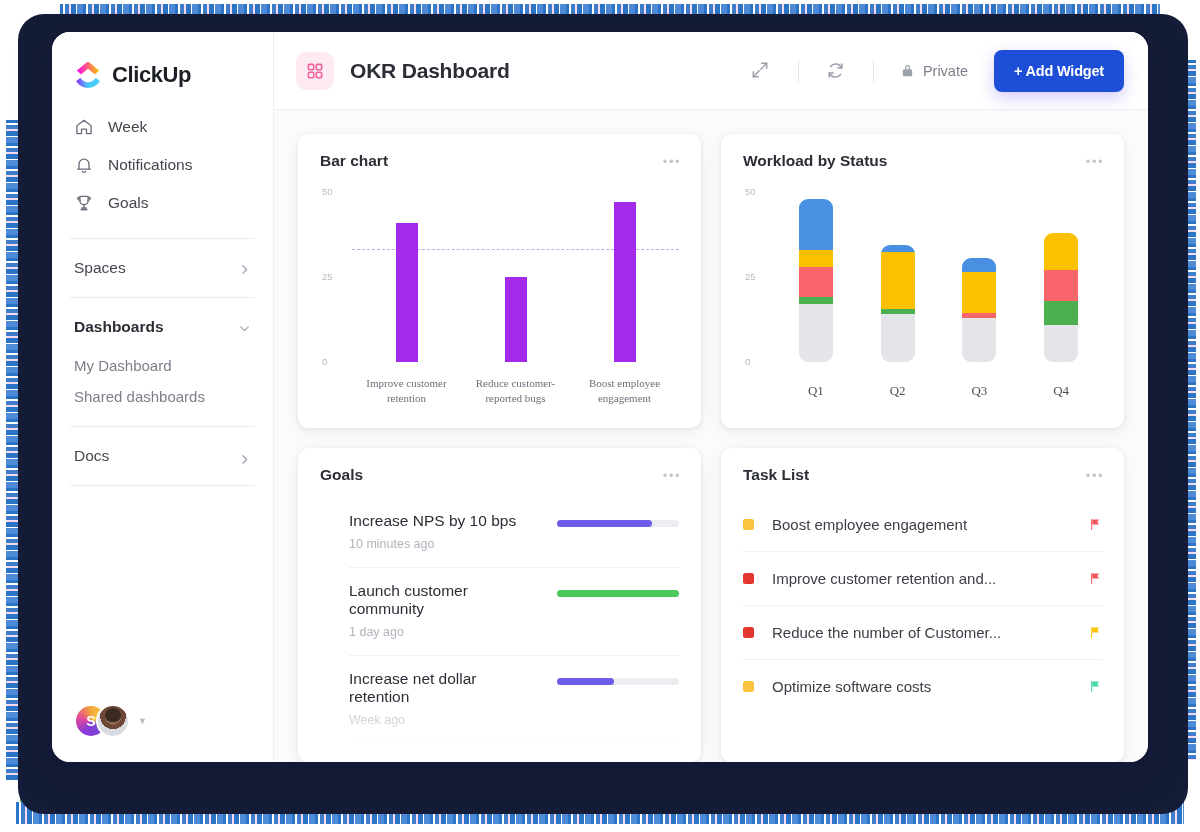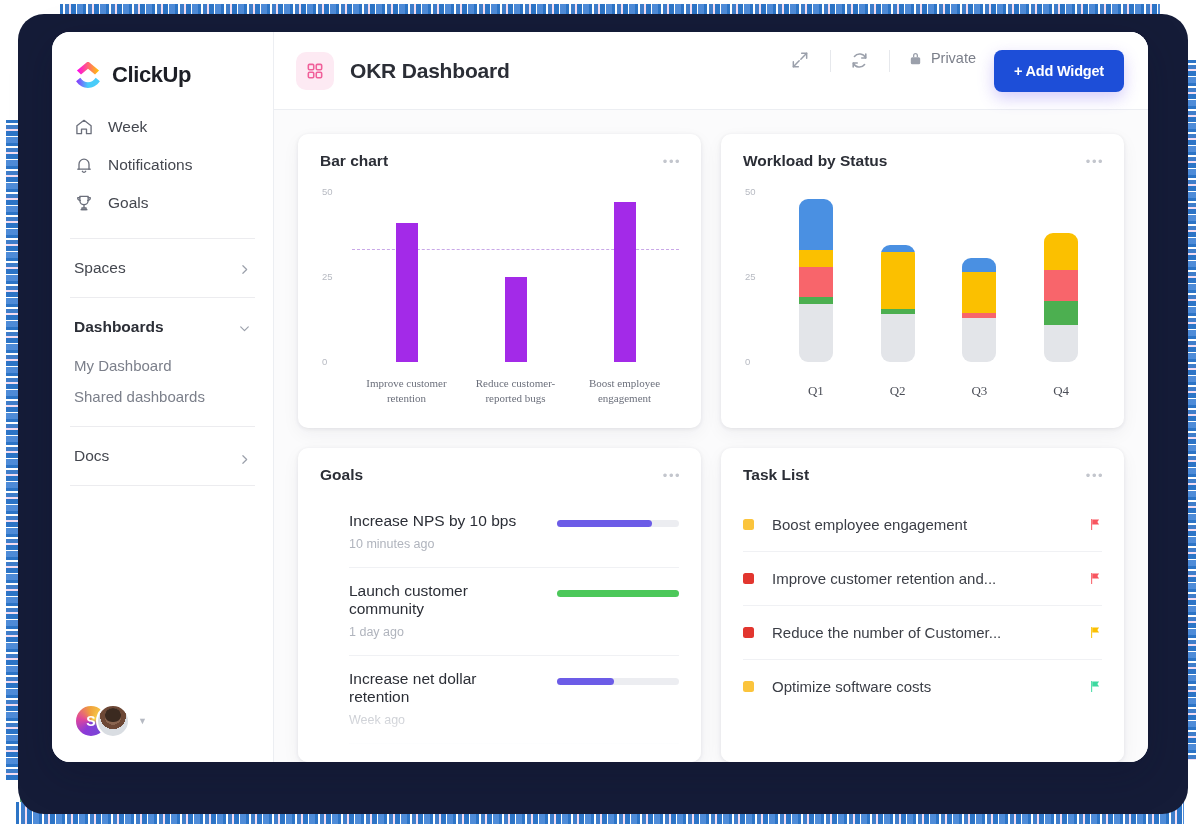--- a/index.html
+++ b/index.html
@@ -122,21 +122,21 @@
   #main { flex: 1; display: flex; flex-direction: column; background: #fbfbfc; min-width: 0; }
   #topbar {
     height: 78px; background: #fff; border-bottom: 1px solid #eceef2;
     display: flex; align-items: center; padding: 0 24px 0 22px; gap: 16px;
   }
   .dash-icon {
     width: 38px; height: 38px; border-radius: 10px; background: #fdeaf3;
     display: flex; align-items: center; justify-content: center;
   }
   #page-title { font-size: 21px; font-weight: bold; color: #2b2e36; letter-spacing: -.2px; }
-  .top-right { margin-left: auto; display: flex; align-items: flex-start; gap: 18px; }
+  .top-right { margin-left: auto; display: flex; align-items: center; gap: 26px; }
   .icon-btn { width: 22px; height: 22px; color: #9ba0ab; cursor: pointer; }
   .vdiv { width: 1px; height: 22px; background: #e6e8ec; }
   .private { display: flex; align-items: center; gap: 8px; color: #7b7f8a; font-size: 14.5px; cursor: pointer; }
   #add-widget {
     background: #1d4ed8; color: #fff; border: none; border-radius: 8px;
     padding: 13px 20px; font-size: 14.5px; font-weight: bold; cursor: pointer;
     font-family: "Liberation Sans", sans-serif; letter-spacing: -.2px;
     box-shadow: 0 6px 16px rgba(122,92,240,.32);
   }
 

